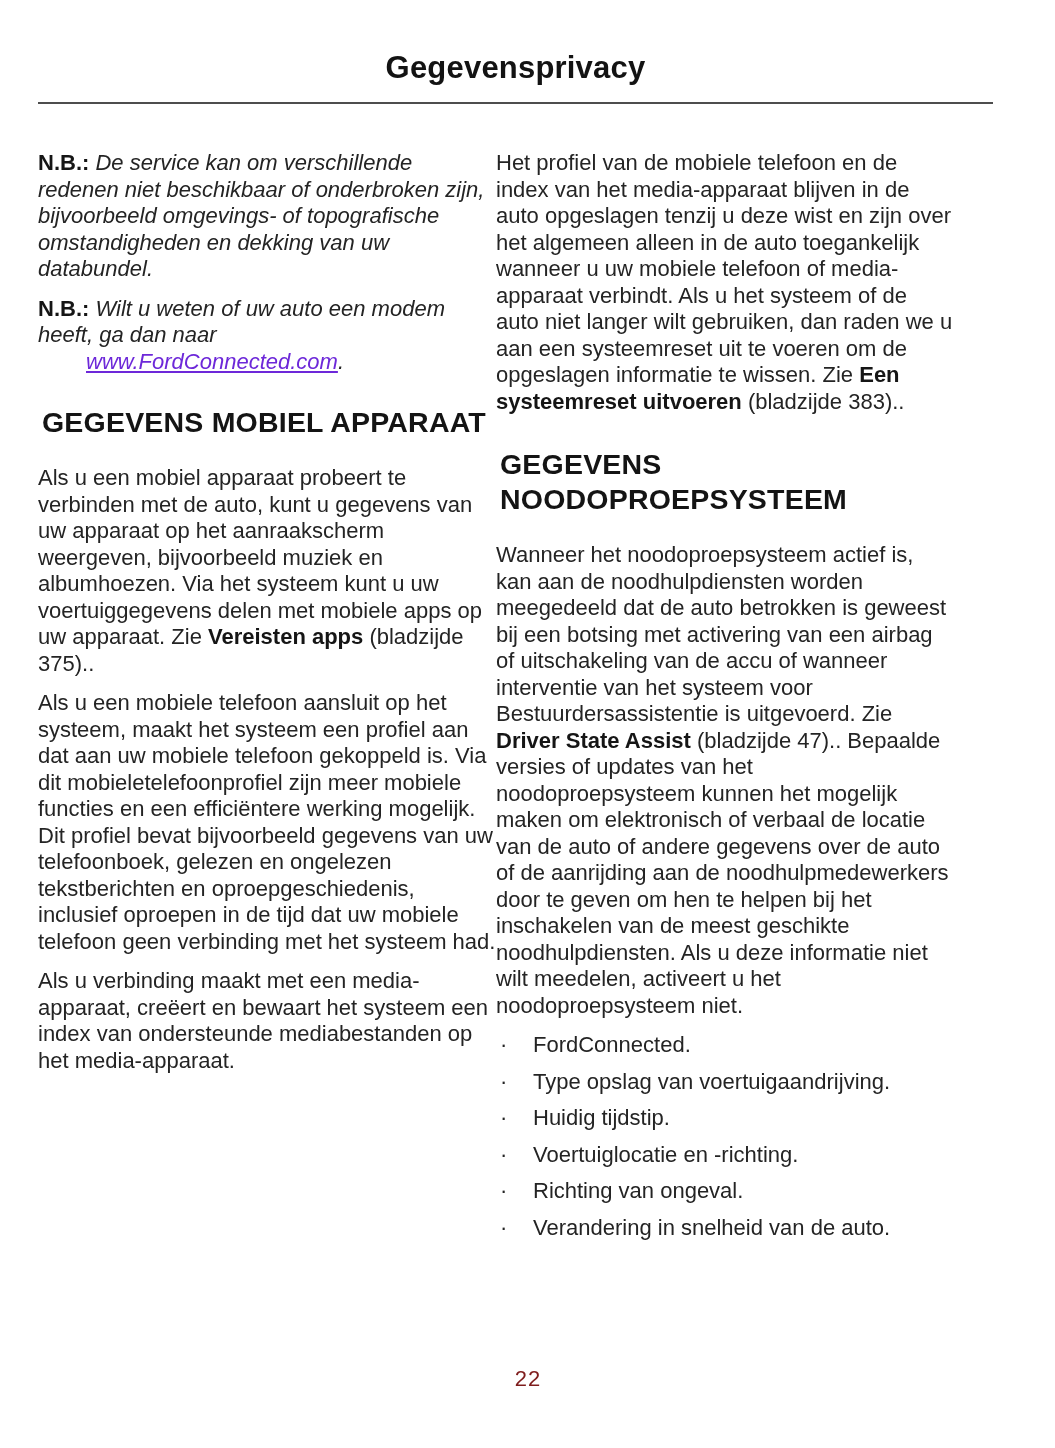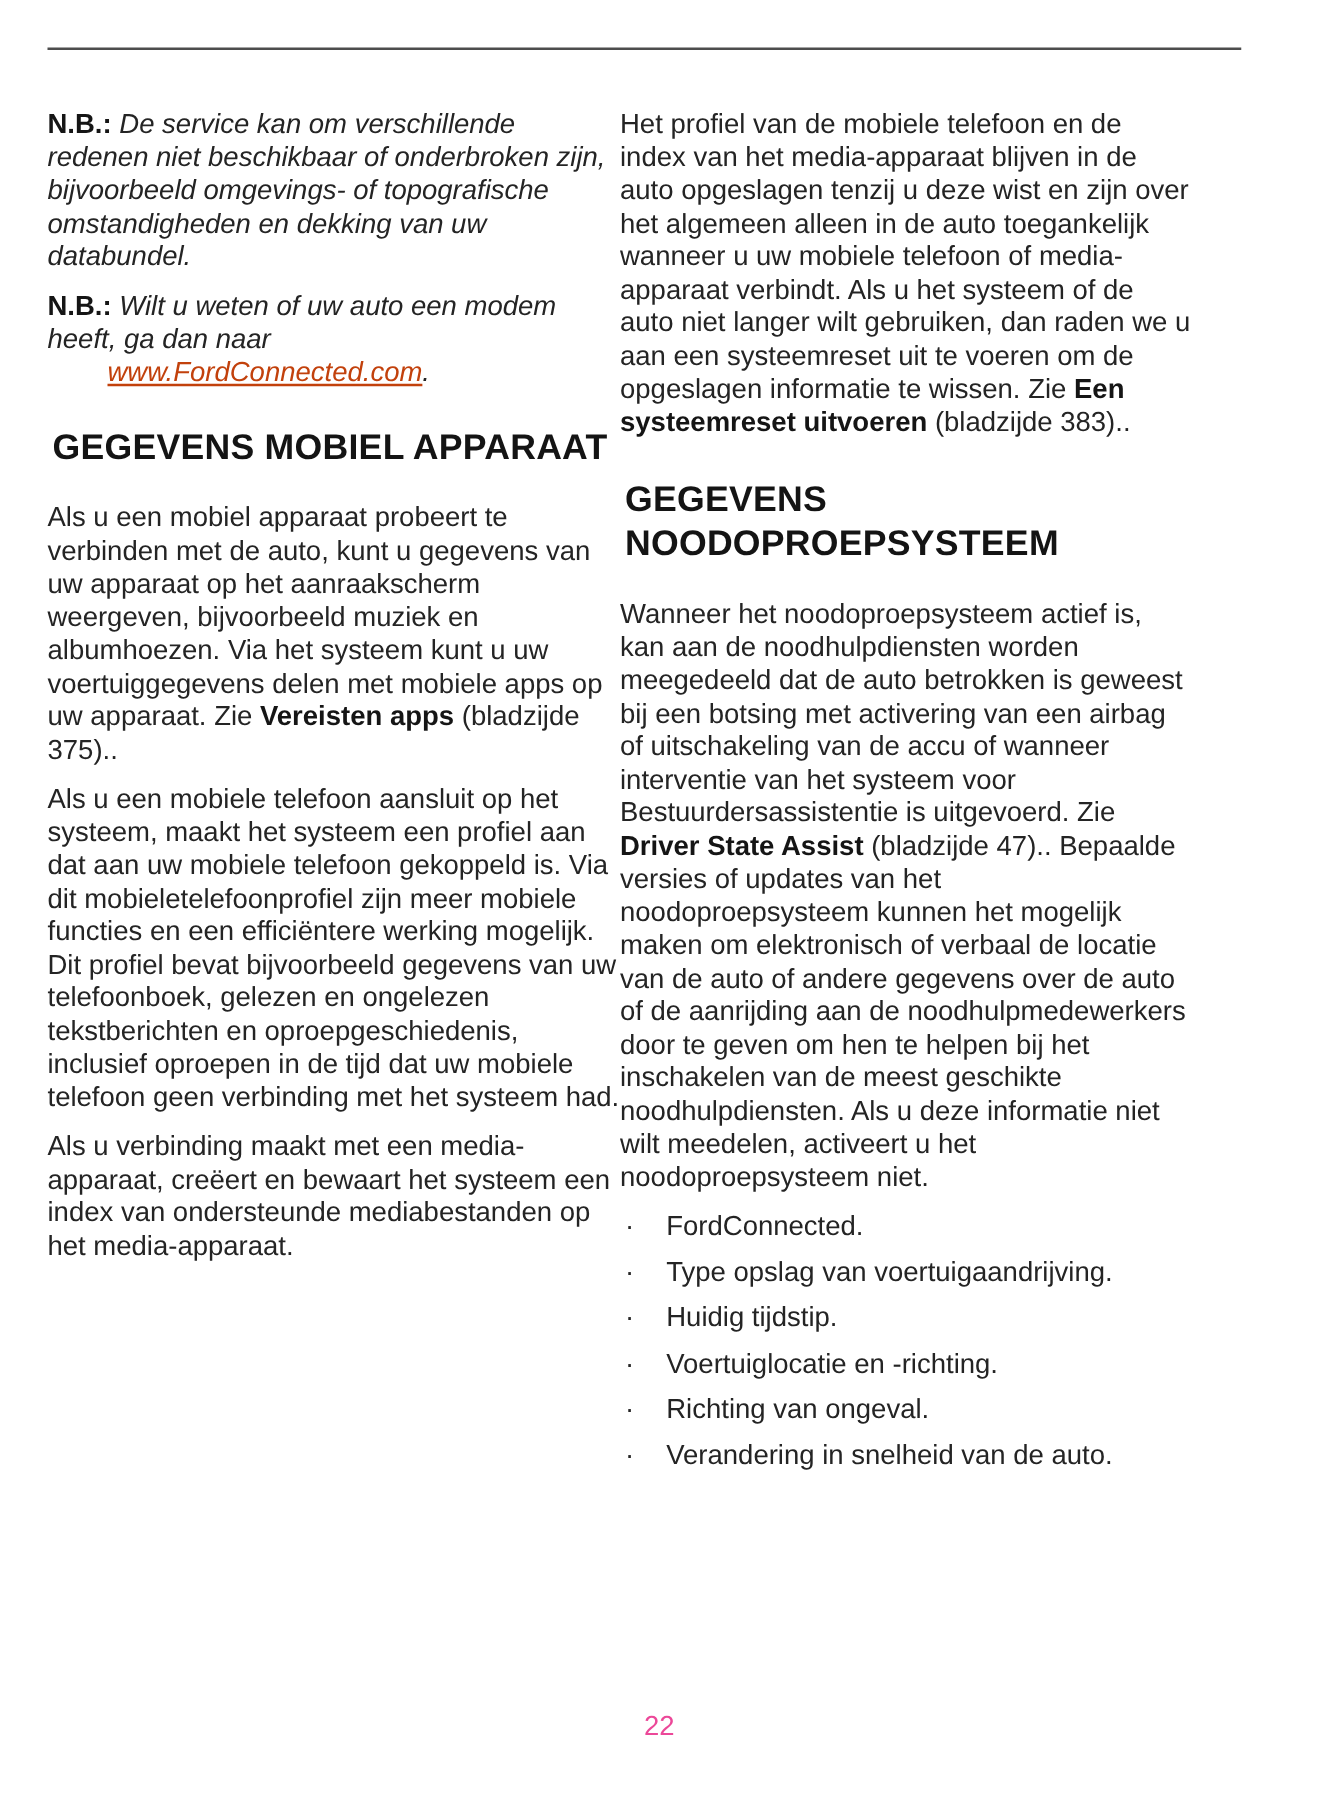--- a/index.html
+++ b/index.html
@@ -36,21 +36,21 @@
   p {
     font-size: 22px;
     line-height: 26.5px;
     margin-bottom: 13px;
     color: #242424;
   }
   p strong { color: #151515; font-weight: 700; }
   .note { font-style: italic; }
   .note .nb-label { font-style: normal; font-weight: 700; color: #151515; }
   a.doc-link {
-    color: #c2410c;
+    color: #6d28d9;
     text-decoration: underline;
     cursor: pointer;
     margin-left: 48px;
   }
   h2.section-heading {
     font-size: 28.5px;
     line-height: 35px;
     font-weight: 800;
     letter-spacing: 0.2px;
     color: #141414;
@@ -68,29 +68,31 @@
     flex: 0 0 37px;
     padding-left: 4px;
     color: #242424;
   }
   .doc-footer {
     position: absolute;
     left: 0; right: 0;
     top: 1368px;
     text-align: center;
     font-size: 22px;
-    color: #ec4899;
+    color: #7f1d1d;
+    font-family: Liberation Mono, monospace;
   }
 </style>
 </head>
 <body>
 
 <div class="page">
 
   <div class="doc-header">
+    <h1>Gegevensprivacy</h1>
     <div class="rule"></div>
   </div>
 
   <div class="columns">
 
     <div class="col">
       <p class="note"><strong class="nb-label">N.B.:</strong><span> De service kan om verschillende redenen niet beschikbaar of onderbroken zijn, bijvoorbeeld omgevings- of topografische omstandigheden en dekking van uw databundel.</span></p>
 
       <p class="note"><strong class="nb-label">N.B.:</strong><span> Wilt u weten of uw auto een modem heeft, ga dan naar </span><a class="doc-link">www.FordConnected.com</a><span>.</span></p>
 

